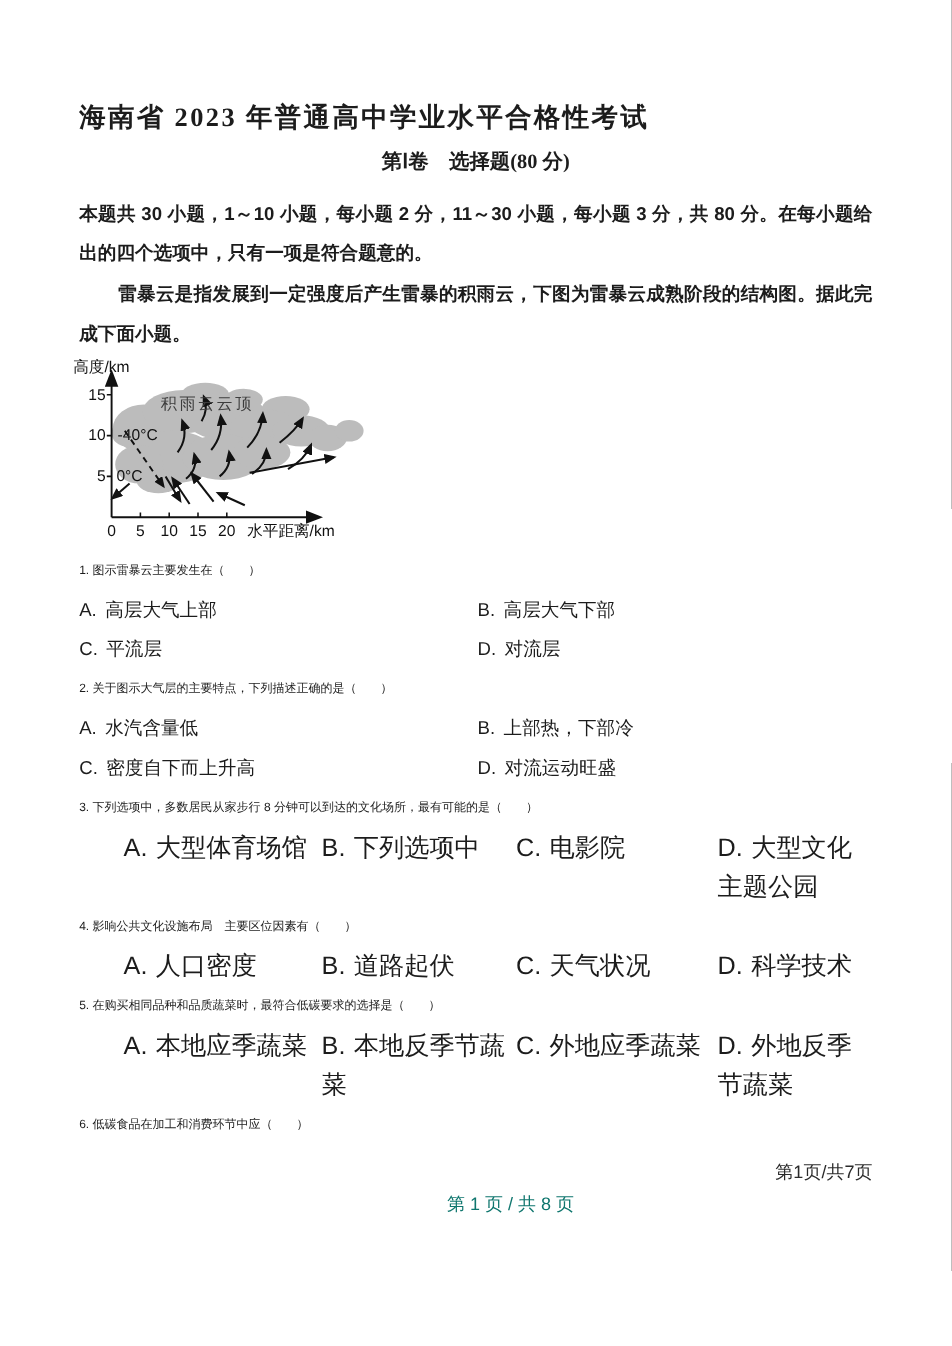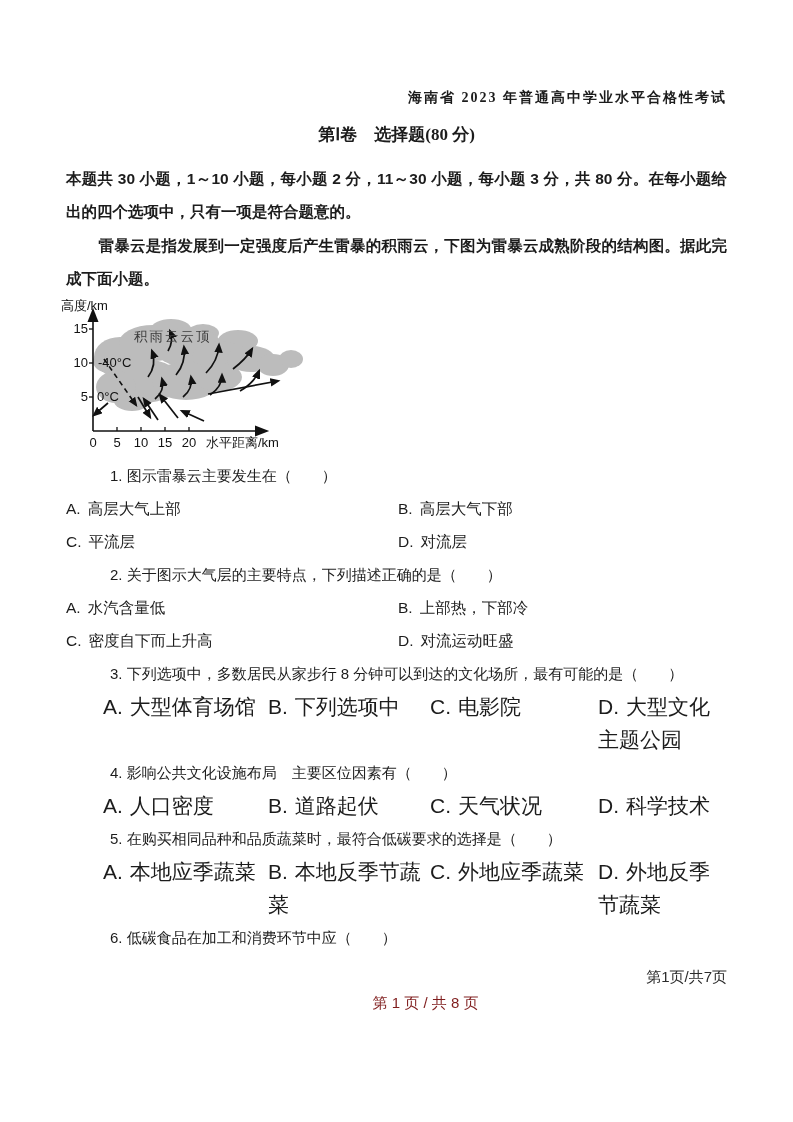--- a/index.html
+++ b/index.html
@@ -4,50 +4,50 @@
 <style>
   html,body{margin:0;padding:0;background:#888;}
   .page{
     width:793px;height:1122px;background:#ffffff;margin:0 auto;
     position:relative;overflow:hidden;box-sizing:border-box;
     font-family:"Liberation Sans",sans-serif;color:#1c1c1c;
     padding:84px 66px 0 66px;
   }
   .doc-title{
     font-family:"Liberation Serif",serif;font-weight:bold;
-    font-size:14px;text-align:right;letter-spacing:2px;line-height:28px;
+    font-size:22px;text-align:left;letter-spacing:2px;line-height:28px;
   }
   .section-header{
     font-family:"Liberation Serif",serif;font-weight:bold;
     font-size:17px;text-align:center;margin-top:12px;line-height:22px;
   }
   .instructions{
     font-weight:bold;font-size:15.5px;line-height:33px;
     margin-top:16px;text-align:justify;
   }
   .passage{
     font-weight:bold;font-size:15.5px;line-height:33px;
     text-indent:2.1em;text-align:justify;margin-top:1px;
   }
   .figure-wrap{margin:4px 0 2px -8px;height:158px;}
-  .question-line{font-size:15px;line-height:33px;font-weight:normal;margin-left:44px;}
+  .question-line{font-size:10px;line-height:33px;font-weight:normal;}
   .options-2col{
     display:grid;grid-template-columns:332px 1fr;
     font-size:15.5px;line-height:33px;
   }
   .options-4col{
     display:grid;grid-template-columns:165px 162px 168px 1fr;
     font-size:21px;line-height:33px;margin-left:37px;
   }
   .opt .opt-label{margin-right:7px;}
   .footer-line1{
     font-size:15px;text-align:right;margin-top:14px;color:#2b2b2b;
   }
   .footer-line2{
-    font-size:15px;text-align:center;margin-top:7px;color:#7f1d1d;
+    font-size:15px;text-align:center;margin-top:7px;color:#0f766e;
     transform:translateX(29px);
   }
   svg text{font-family:"Liberation Sans",sans-serif;}
   .axis{stroke:#111;stroke-width:1.6;fill:none;}
   .tickline{stroke:#111;stroke-width:1.3;}
   .cloud{fill:#bcbcbc;}
   .flow{stroke:#111;stroke-width:1.7;fill:none;}
   .flow-dashed{stroke:#111;stroke-width:1.6;fill:none;stroke-dasharray:5 4;}
   .diag-label{font-size:13px;fill:#111;}
   .diag-label-gray{font-size:13.5px;fill:#3d3d3d;letter-spacing:2px;}

